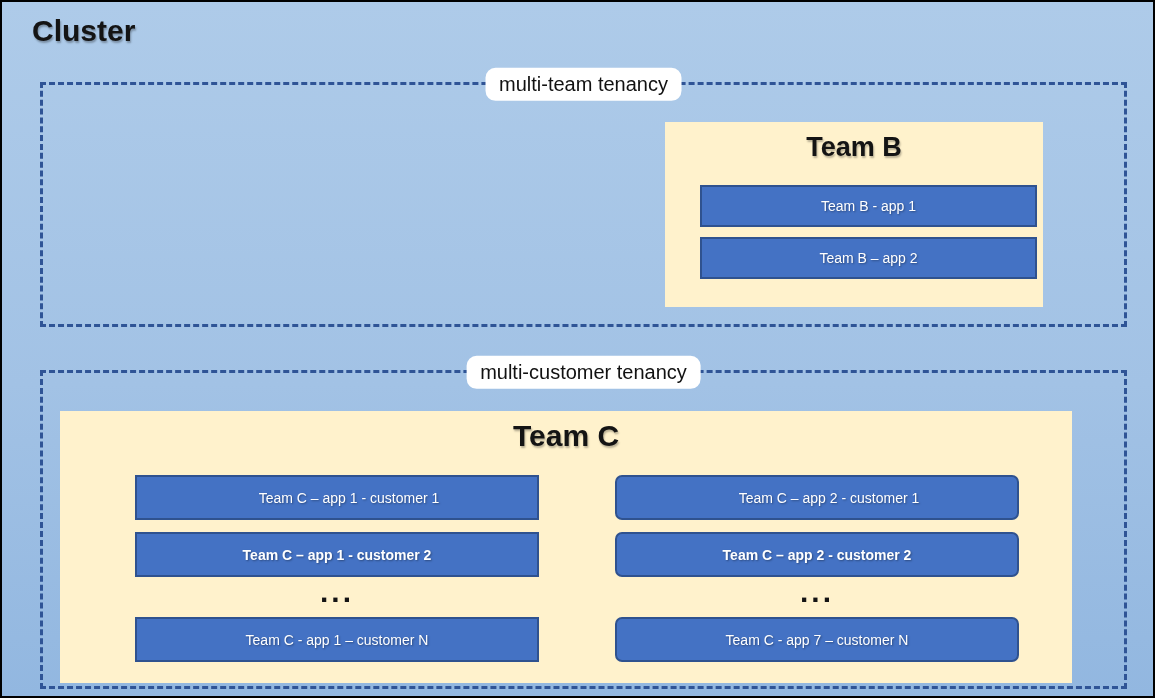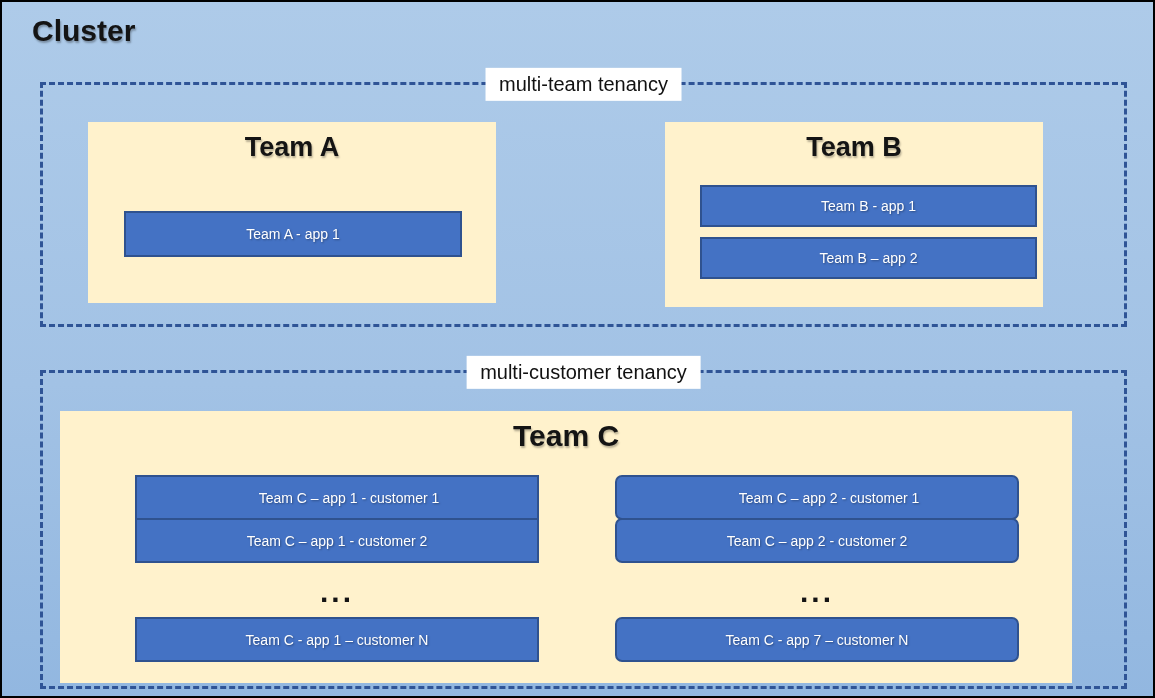--- a/index.html
+++ b/index.html
@@ -19,21 +19,21 @@
     position:absolute; box-sizing:border-box;
     border:3px dashed #2F5496;
   }
   .tenancy-multi-team   { left:38px; top:80px;  width:1087px; height:245px; }
   .tenancy-multi-customer{ left:38px; top:368px; width:1087px; height:319px; }
   .tenancy-label {
     position:absolute; top:0; left:50%;
     transform:translate(-50%,-52%);
     background:#FFFFFF; color:#111;
     font-size:20px; line-height:1.15; padding:5px 14px;
-    white-space:nowrap; z-index:2;
+    white-space:nowrap; z-index:2;border-radius:10px;
   }
   .team {
     position:absolute; box-sizing:border-box;
     background:#FFF2CC;
   }
   .team-a { left:45px;  top:37px; width:408px;  height:181px; }
   .team-b { left:622px; top:37px; width:378px;  height:185px; }
   .team-c { left:17px;  top:38px; width:1012px; height:272px; }
   .team-title {
     position:absolute; left:0; right:0; top:10px;
@@ -50,44 +50,40 @@
     white-space:nowrap;
   }
   
   .app-a1 { left:36px; top:89px;  width:338px; height:46px; }
   .app-b1 { left:35px; top:63px;  width:337px; height:42px; }
   .app-b2 { left:35px; top:115px; width:337px; height:42px; }
   
   .col-left  .app { left:75px;  width:404px; height:45px; }
   .col-right .app { left:555px; width:404px; height:45px;border-radius:7px; }
   .row-1 { top:64px;padding-left:24px;  }
-  .row-2 { top:107px; }
+  .row-2 { top:121px;font-weight:bold; }
   .row-3 { top:206px; }
   .dots {
     position:absolute; top:160px; width:404px; height:42px;
     display:flex; align-items:center; justify-content:center;
     font-size:30px; font-weight:bold; color:#141414; letter-spacing:3px;
   }
   .col-left  .dots { left:75px; }
   .col-right .dots { left:555px; }
 </style>
 </head>
 <body>
 
 <div class="canvas">
 
   <div class="cluster-title">Cluster</div>
 
   <div class="tenancy tenancy-multi-team">
     <div class="tenancy-label">multi-team tenancy</div>
 
-    <div class="team team-a">
-      <div class="team-title">Team A</div>
-      <div class="app app-a1">Team A - app 1</div>
-    </div>
 
     <div class="team team-b">
       <div class="team-title">Team B</div>
       <div class="app app-b1">Team B - app 1</div>
       <div class="app app-b2">Team B – app 2</div>
     </div>
   </div>
 
   <div class="tenancy tenancy-multi-customer">
     <div class="tenancy-label">multi-customer tenancy</div>

